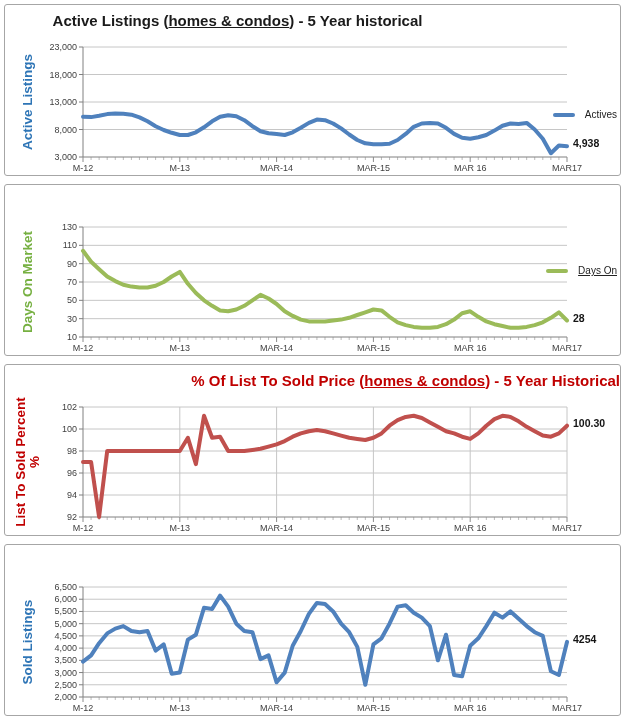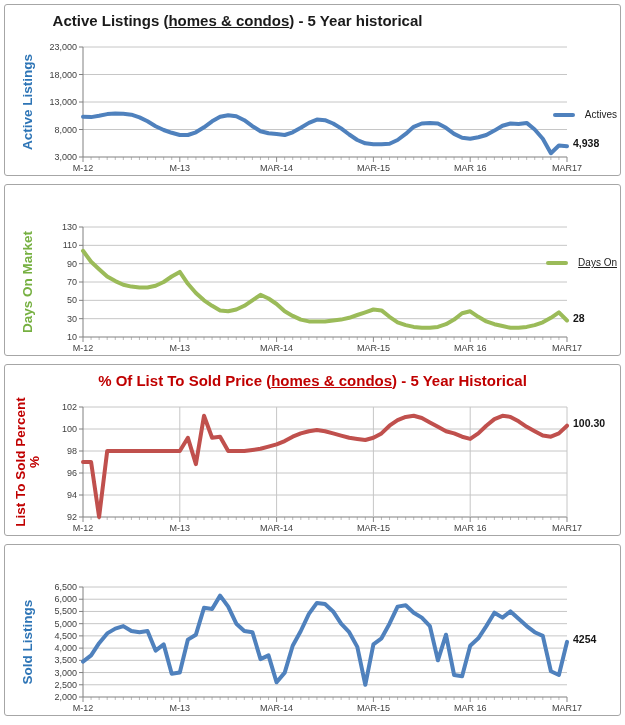--- a/index.html
+++ b/index.html
@@ -10,21 +10,21 @@
   .panel1 .title{padding-right:150px;}
   .ylabel{position:absolute;left:0;top:28px;width:46px;height:138px;}
   .ylabel .rot{position:absolute;left:50%;top:50%;transform:translate(-50%,-50%) rotate(-90deg);font-size:13.5px;font-weight:bold;text-align:center;white-space:nowrap;}
   .ylabel .rot span{display:block;line-height:1.05;}
   svg.plot{position:absolute;left:0;top:30px;display:block;}
   svg.plot text.tick{font-family:"Liberation Sans",sans-serif;font-size:9px;fill:#3f3f3f;}
   svg.plot text.endlabel{font-family:"Liberation Sans",sans-serif;font-size:10.5px;font-weight:bold;fill:#141414;}
   .legend{position:absolute;right:3px;display:flex;align-items:center;gap:10px;font-size:10px;color:#222;}
   .legend .swatch{width:22px;height:4px;border-radius:2px;background:#888;}
   .panel1 .legend{top:104px;}
-  .panel2 .legend{top:72px;text-decoration:underline;}
+  .panel2 .legend{top:80px;text-decoration:underline;}
 </style>
 </head>
 <body>
 
 <div class="panel panel1">
   <div class="title" style="color: rgb(26, 26, 26);"><span>Active Listings (</span><span class="u">homes &amp; condos</span><span>) - 5 Year historical</span></div>
   <div class="ylabel">
       <div class="rot" style="color: rgb(46, 117, 182);">
         <span>Active Listings</span>
       </div>
@@ -237,21 +237,21 @@
       <polyline points="78.0,35.8 86.1,46.8 94.1,54.2 102.2,61.5 110.3,66.1 118.3,69.8 126.4,71.6 134.5,72.5 142.5,72.5 150.6,70.7 158.7,67.0 166.7,61.5 174.8,56.9 182.9,68.8 190.9,78.0 199.0,85.3 207.1,90.8 215.1,95.4 223.2,96.3 231.3,94.5 239.3,90.8 247.4,85.3 255.5,79.8 263.5,83.5 271.6,89.0 279.7,96.3 287.7,100.9 295.8,104.6 303.9,106.4 311.9,106.4 320.0,106.4 328.1,105.5 336.1,104.6 344.2,102.8 352.3,100.0 360.3,97.3 368.4,94.5 376.5,95.4 384.5,101.8 392.6,107.3 400.7,110.1 408.7,111.9 416.8,112.8 424.9,112.8 432.9,111.9 441.0,109.2 449.1,104.6 457.1,98.2 465.2,96.3 473.3,101.8 481.3,106.4 489.4,109.2 497.5,111.0 505.5,112.8 513.6,112.8 521.7,111.9 529.7,110.1 537.8,107.3 545.9,102.8 553.9,97.3 562.0,105.5" fill="none" stroke="#9BBB59" stroke-width="4" stroke-linejoin="round" stroke-linecap="round"></polyline>
       <text x="568" y="106.5" class="endlabel">28</text>
     </svg>
   <div class="legend">
       <span class="swatch" style="background: rgb(155, 187, 89);"></span>
       <span>Days On</span>
     </div>
 </div>
 
 <div class="panel panel3">
-  <div class="title" style="color: rgb(192, 0, 0);"><span>% Of List To Sold Price (</span><span class="u">homes &amp; condos</span><span>) - 5 Year Historical</span></div>
+  <div class="title" style="color: rgb(192, 0, 0); text-align: right;"><span>% Of List To Sold Price (</span><span class="u">homes &amp; condos</span><span>) - 5 Year Historical</span></div>
   <div class="ylabel">
       <div class="rot" style="color: rgb(192, 0, 0);">
         <span>List To Sold Percent</span>
         <span>%</span>
       </div>
     </div>
   <svg class="plot" width="625" height="140">
       <g>
         <line x1="78" y1="122" x2="562" y2="122" stroke="#808080" stroke-width="1"></line>
         <line x1="78" y1="100" x2="562" y2="100" stroke="#c6c6c6" stroke-width="1"></line>

